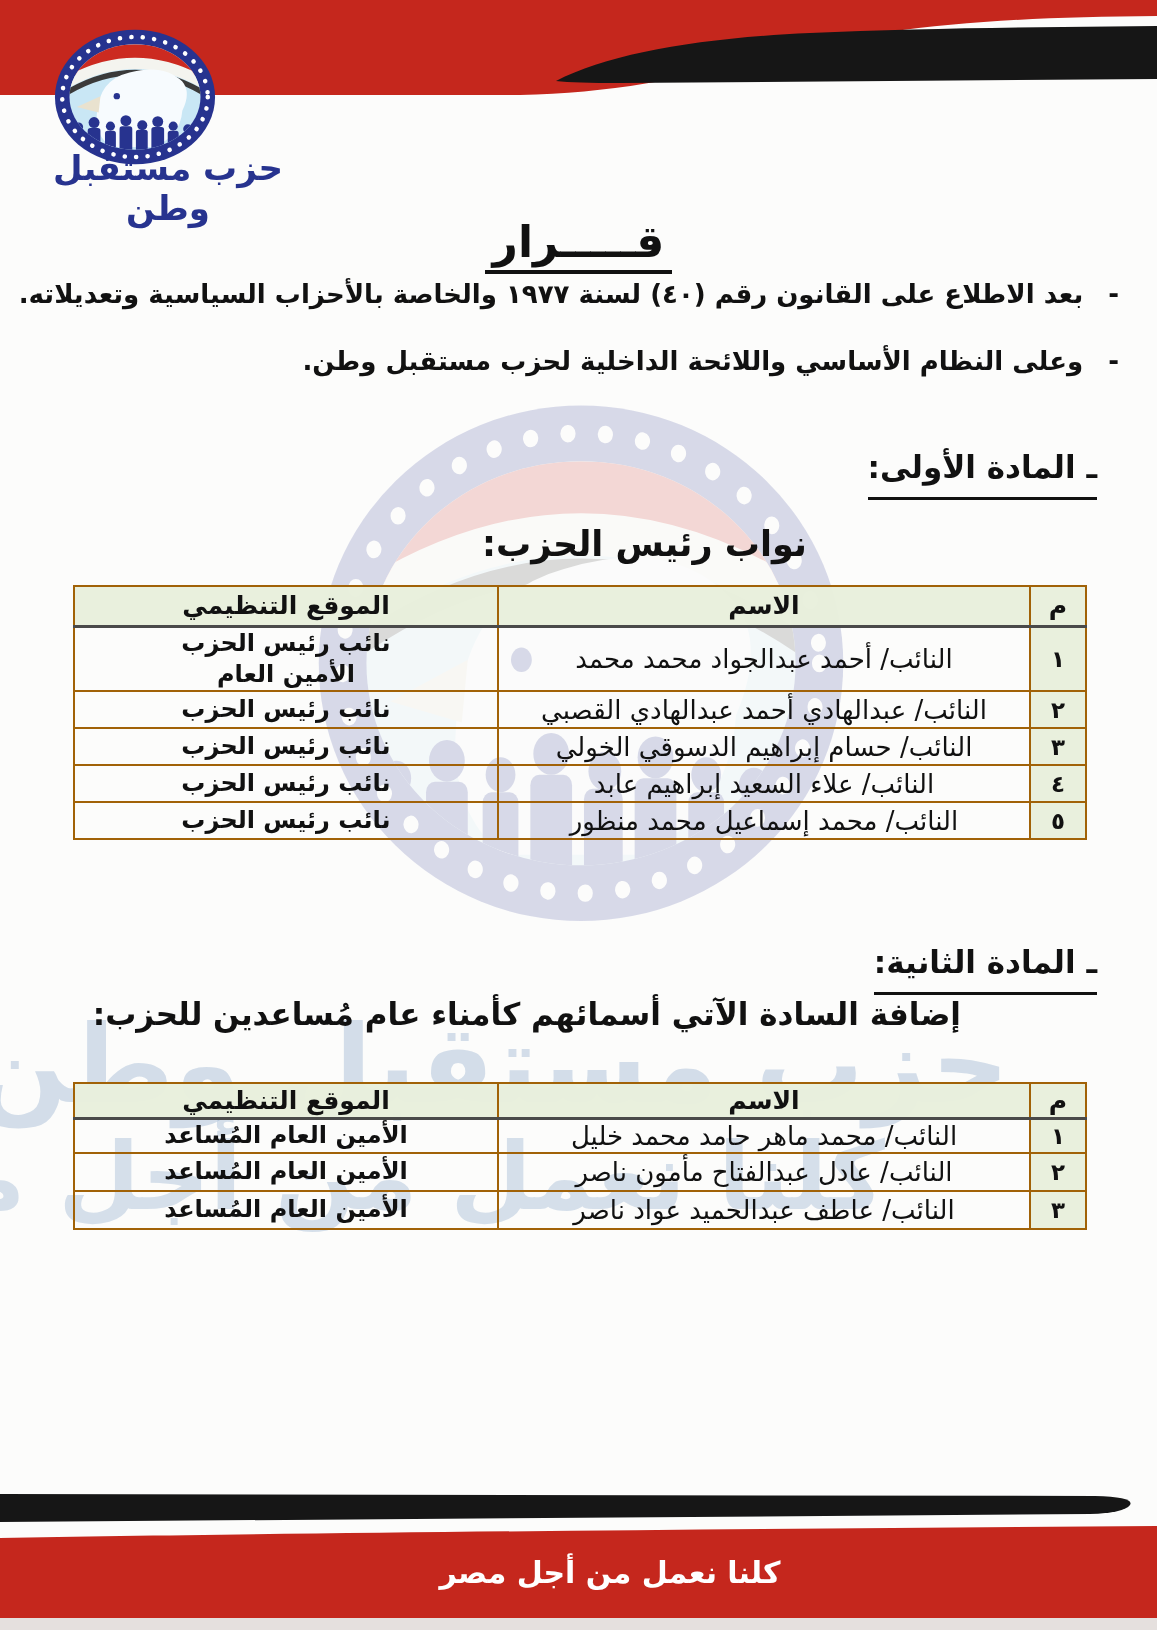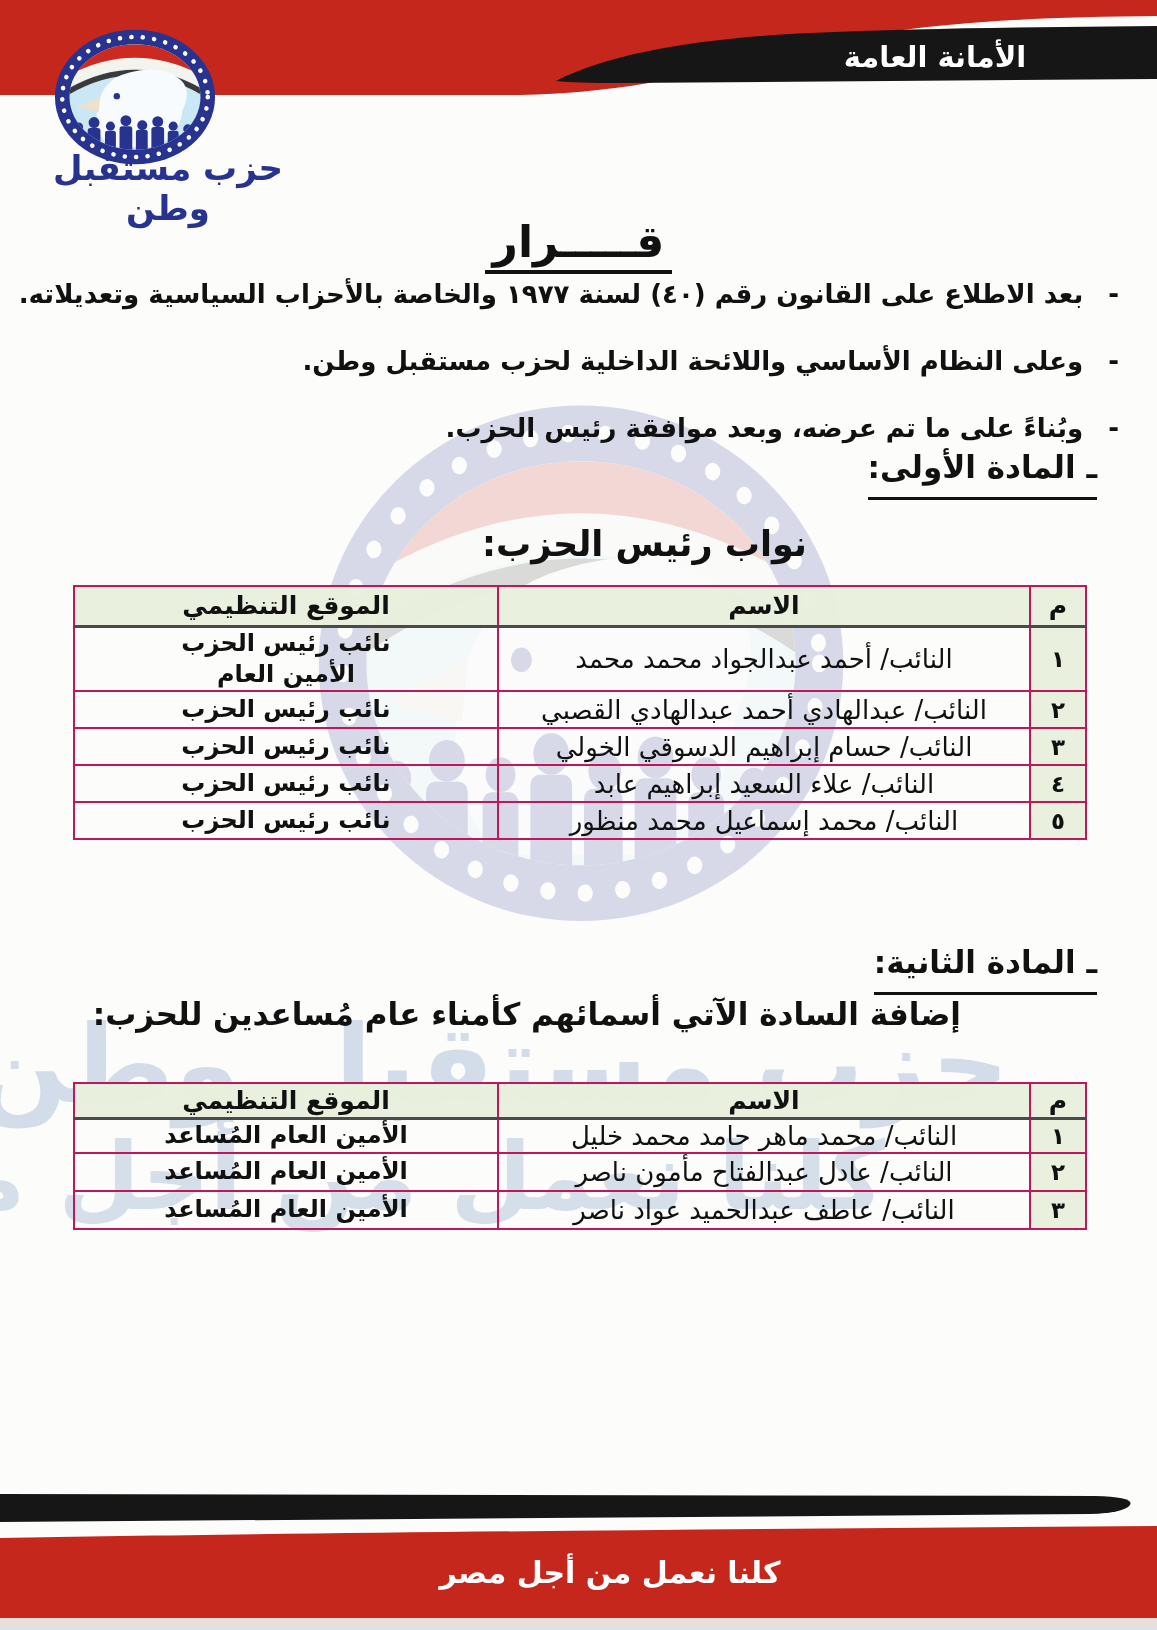--- a/index.html
+++ b/index.html
@@ -36,21 +36,21 @@
   .b1{top:277px;} .b2{top:344px;} .b3{top:411px;}
   .article{right:60px; z-index:2; font-size:31px; font-weight:bold;}
   .article span{display:inline-block; border-bottom:3px solid #111; padding-bottom:12px;}
   .a1{top:449px;} .a2{top:944px;}
   .sub1{right:350px; top:524px; z-index:2; font-size:35px; font-weight:bold;}
   .sub2{right:196px; top:996px; z-index:2; font-size:31px; font-weight:bold;}
   
   table{border-collapse:collapse; table-layout:fixed; direction:rtl; z-index:2; position:absolute;}
   .t1{left:73px; top:585px; width:1012px;}
   .t2{left:73px; top:1082px; width:1012px;}
-  th,td{border:2px solid #be185d; text-align:center; vertical-align:middle; padding:0 4px;}
+  th,td{border:2px solid #a16207; text-align:center; vertical-align:middle; padding:0 4px;}
   th{background:rgba(232,239,220,0.96); font-size:25px; font-weight:bold;}
   th.h-num{border-bottom:3px solid #4a4a4a;}
   thead th{border-bottom:3px solid #4a4a4a;}
   td.num{background:rgba(232,239,220,0.96); font-size:23px; font-weight:bold;}
   td.name{font-size:26px; font-weight:normal; white-space:nowrap;border-radius:31px;}
   td.pos{font-size:24px; font-weight:bold; white-space:pre-line; line-height:1.3;margin-left:29px;}
   
   .footer-svg{left:0; top:1480px; z-index:2;}
   .slogan{
     left:420px; top:1555px; width:380px; z-index:3; text-align:center;
@@ -104,42 +104,37 @@
   <svg class="abs wm wm-logo" width="596" height="540" viewBox="0 0 200 155" preserveAspectRatio="none">
     <use href="#fmw-logo"></use>
   </svg>
   <div class="abs wm wm-t1">حزب مستقبل وطن</div>
   <div class="abs wm wm-t2">كلنا نعمل من أجل مصر</div>
 
   <svg class="abs header-svg" width="1157" height="200" viewBox="0 0 1157 200">
     <path d="M0,0 L1157,0 L1157,16 C1000,17 880,26 770,56 C690,78 610,93 520,95 L0,95 Z" fill="#c5271d"></path>
     <path d="M1157,26 L1157,79 L620,83 Q575,83 556,81 C610,53 700,38 810,33 C920,28 1040,27 1157,26 Z" fill="#161616"></path>
   </svg>
-  <div class="abs secretariat">الأمانة العامة</div>
 
   <svg class="abs logo-box" width="182" height="141" viewBox="0 0 200 155">
     <use href="#fmw-logo"></use>
   </svg>
   <div class="abs logo-caption">حزب مستقبل وطن</div>
 
   <div class="abs title-line">
     <span>قـــــرار</span>
   </div>
 
   <div class="abs bullet b1">
     <span class="dash">-</span>
     <span>بعد الاطلاع على القانون رقم (٤٠) لسنة ١٩٧٧ والخاصة بالأحزاب السياسية وتعديلاته.</span>
   </div>
   <div class="abs bullet b2">
     <span class="dash">-</span>
     <span>وعلى النظام الأساسي واللائحة الداخلية لحزب مستقبل وطن.</span>
-  </div>
-  <div class="abs bullet b3">
-    <span class="dash">-</span>
-    <span>وبُناءً على ما تم عرضه، وبعد موافقة رئيس الحزب.</span>
   </div>
 
   <div class="abs article a1">
     <span>ـ المادة الأولى:</span>
   </div>
   <div class="abs sub1">نواب رئيس الحزب:</div>
 
   <table class="t1">
     <colgroup>
         <col style="width:56px">

